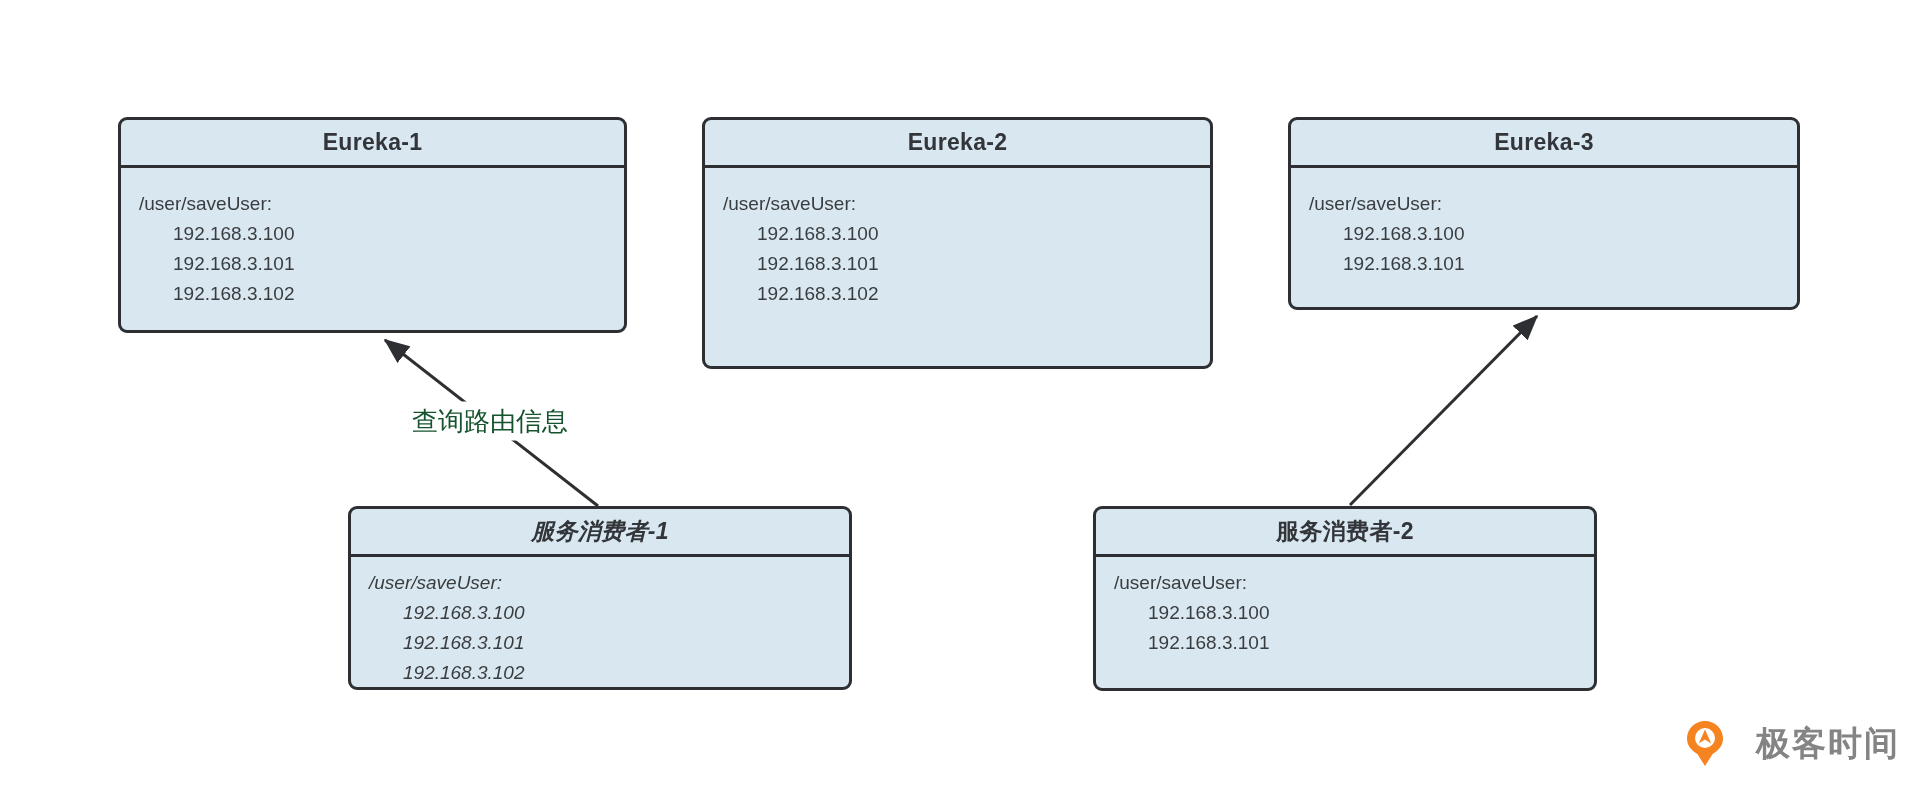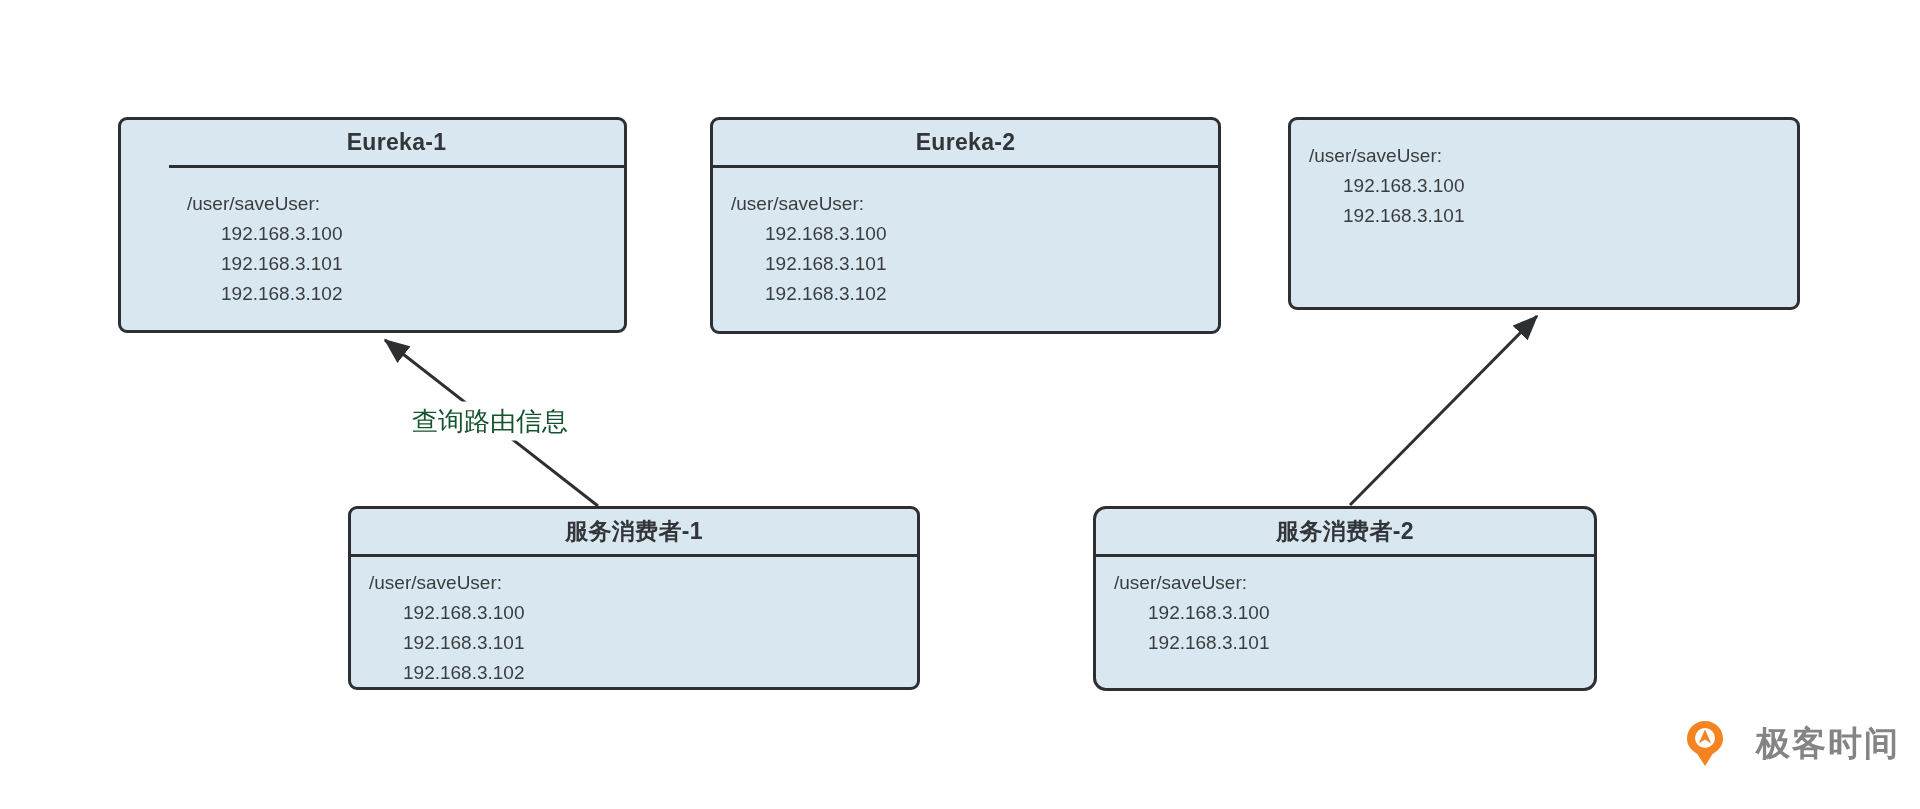--- a/index.html
+++ b/index.html
@@ -42,25 +42,25 @@
     letter-spacing: 0.3px;
   }
   .node-body {
     padding: 21px 10px 0 18px;
     font-size: 19px;
     line-height: 30px;
   }
   .bottom .node-body { padding-top: 11px; }
   .ip-line { padding-left: 34px; }
 
-  #node-eureka-1   { left: 118px;  top: 117px; width: 509px; height: 216px; padding-left: 48px; }
-  #node-eureka-2   { left: 702px;  top: 117px; width: 511px; height: 217px; margin-left: 8px; }
+  #node-eureka-1   { left: 118px;  top: 117px; width: 509px; height: 216px; }
+  #node-eureka-2   { left: 702px;  top: 117px; width: 511px; height: 252px; }
   #node-eureka-3   { left: 1288px; top: 117px; width: 512px; height: 193px; }
-  #node-consumer-1 { left: 348px;  top: 506px; width: 572px; height: 184px; }
-  #node-consumer-2 { left: 1093px; top: 506px; width: 504px; height: 185px; border-radius: 13px; }
+  #node-consumer-1 { left: 348px;  top: 506px; width: 504px; height: 184px; font-style: italic; }
+  #node-consumer-2 { left: 1093px; top: 506px; width: 504px; height: 185px; }
 
   
   .edge-label {
     position: absolute;
     left: 490px; top: 421px;
     transform: translate(-50%, -50%);
     background: #ffffff;
     padding: 2px 6px;
     font-size: 26px;
     color: #14532d;
@@ -116,20 +116,21 @@
       <div class="route-line">/user/saveUser:</div>
       <div class="ip-list">
           <div class="ip-line">192.168.3.100</div>
           <div class="ip-line">192.168.3.101</div>
           <div class="ip-line">192.168.3.102</div>
         </div>
     </div>
   </div>
 
   <div class="node top" id="node-eureka-3">
+    <div class="node-title">Eureka-3</div>
     <div class="node-body">
       <div class="route-line">/user/saveUser:</div>
       <div class="ip-list">
           <div class="ip-line">192.168.3.100</div>
           <div class="ip-line">192.168.3.101</div>
         </div>
     </div>
   </div>
 
   <div class="node bottom" id="node-consumer-1">

